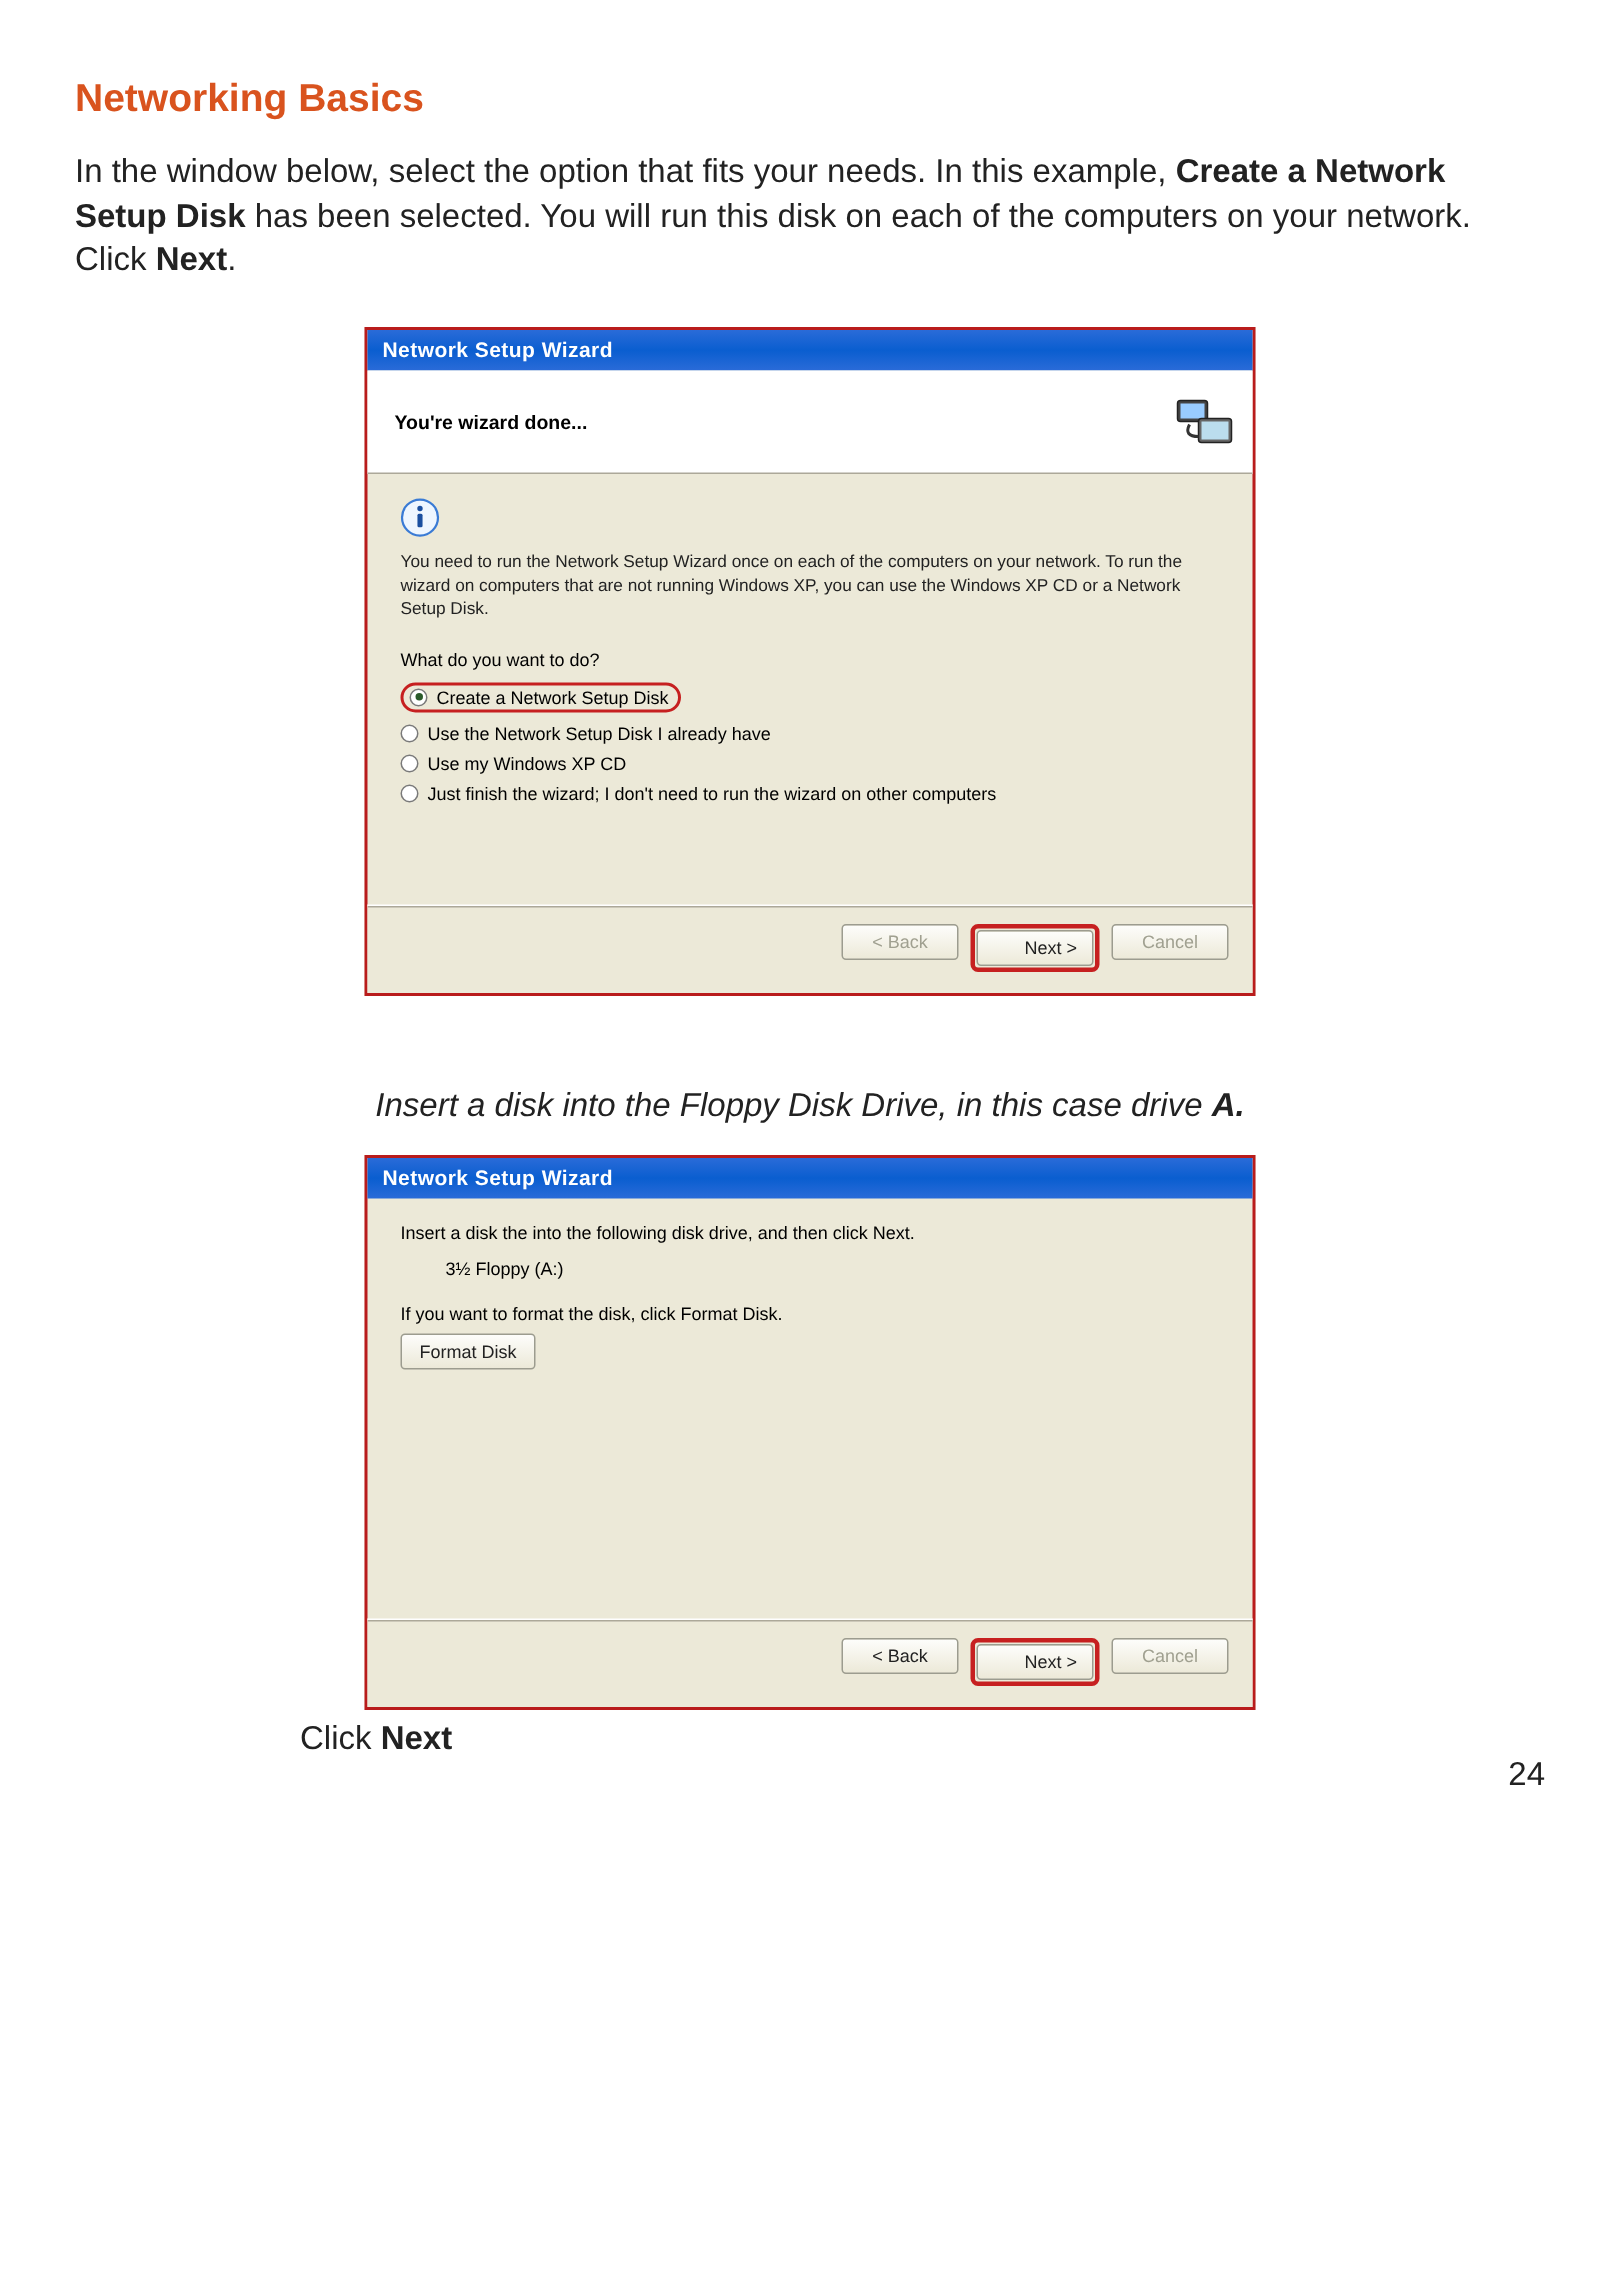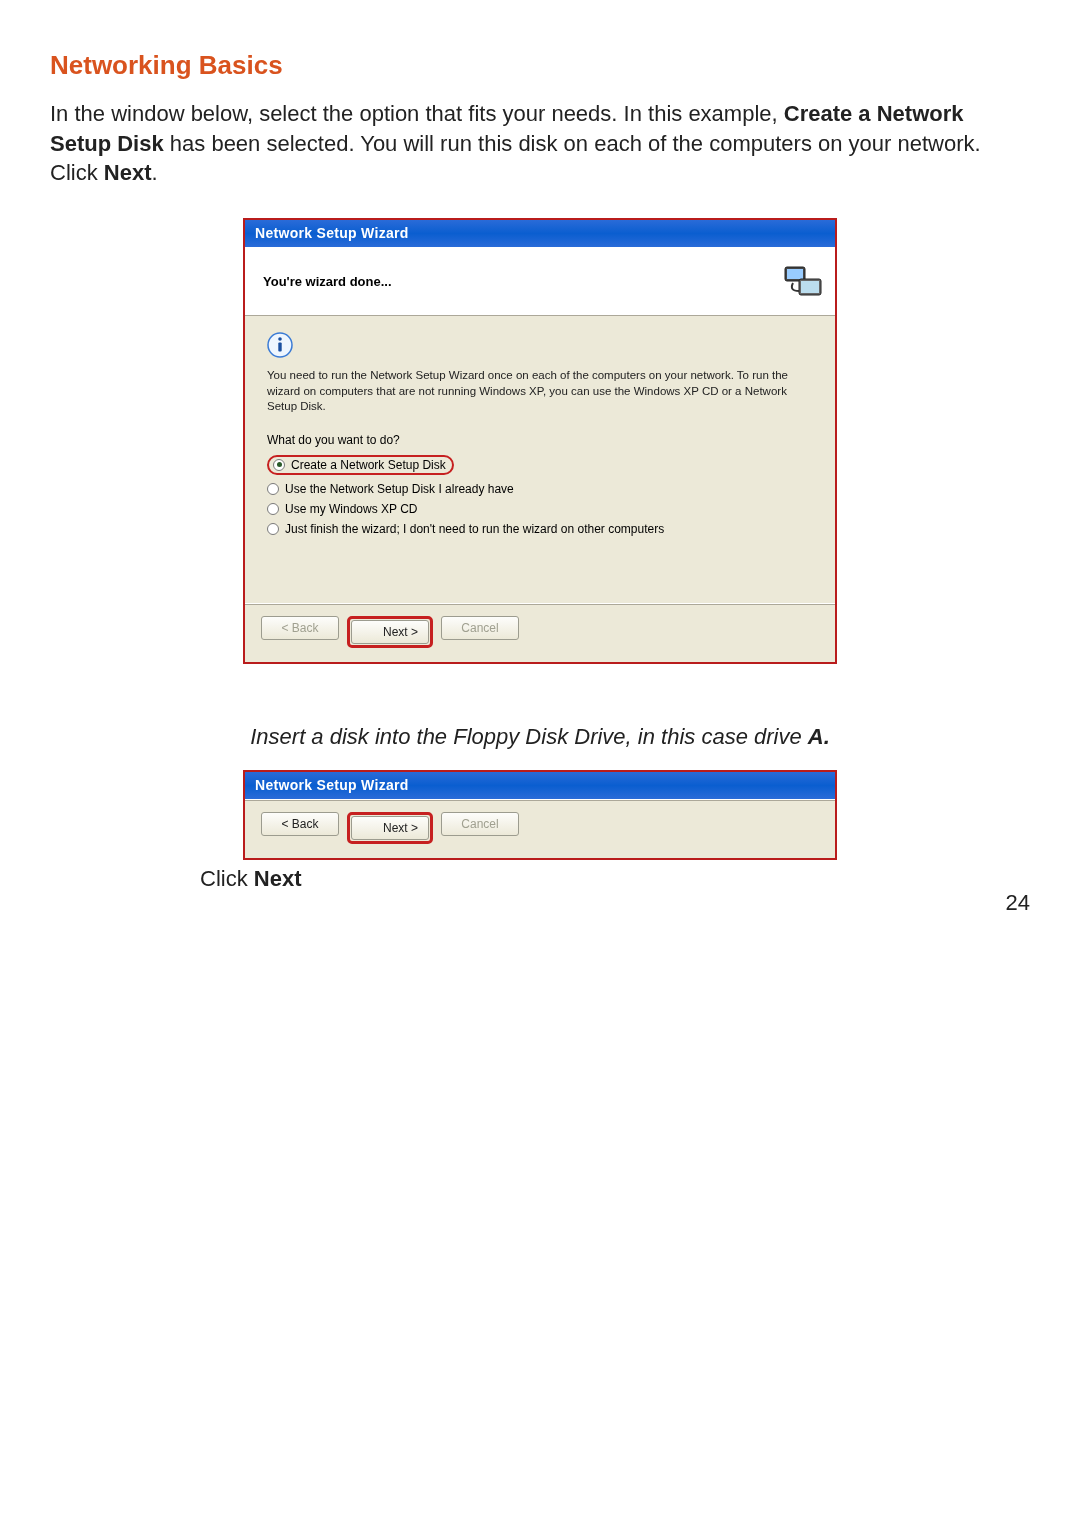--- a/index.html
+++ b/index.html
@@ -132,20 +132,21 @@
     display: inline-flex;
     align-items: center;
     gap: 6px;
   }
 
   .wiz-footer {
     border-top: 1px solid #fff;
     box-shadow: inset 0 1px 0 #aca899;
     padding: 12px 16px 14px 16px;
     display: flex;
+    justify-content: flex-end;
     gap: 8px;
     background: #ece9d8;
   }
   .wiz-btn {
     min-width: 78px;
     height: 24px;
     border: 1px solid #9c9c8f;
     background: linear-gradient(#fdfdfb, #ece9d8);
     border-radius: 3px;
     font-size: 12px;
@@ -236,20 +237,28 @@
     <span class="wiz-btn disabled">Cancel</span>
   </div>
 </div>
 
 <p class="centered-text">
   <span>Insert a disk into the Floppy Disk Drive, in this case drive </span><b>A.</b><span></span>
 </p>
 
 <div class="wizard">
   <div class="wiz-titlebar">Network Setup Wizard</div>
+  <div class="wiz-body" style="min-height:280px;">
+    <div class="body-line">Insert a disk the into the following disk drive, and then click Next.</div>
+    <div class="drive-indent">3½ Floppy (A:)</div>
+    <div class="body-line">If you want to format the disk, click Format Disk.</div>
+    <div class="format-btn-wrap">
+      <span class="wiz-btn" style="min-width:90px;">Format Disk</span>
+    </div>
+  </div>
   <div class="wiz-footer">
     <span class="wiz-btn">&lt; Back</span>
     <span class="btn-highlight">
       <span class="wiz-btn">Next &gt;</span>
     </span>
     <span class="wiz-btn disabled">Cancel</span>
   </div>
 </div>
 
 <p class="caption-left">

